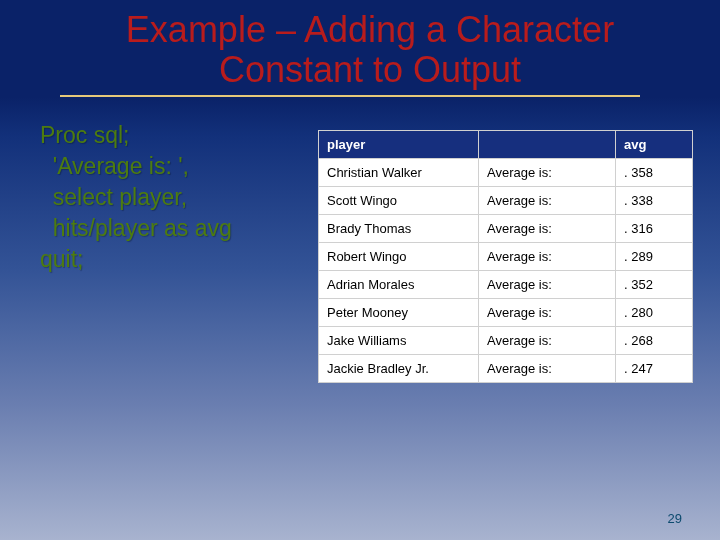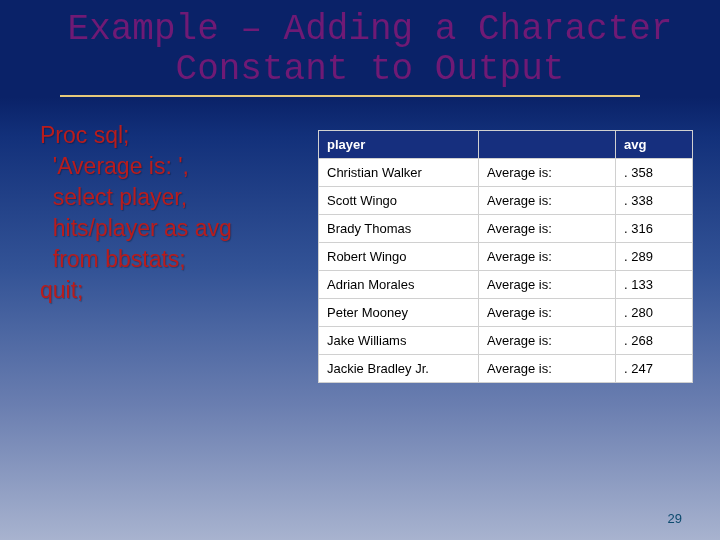--- a/index.html
+++ b/index.html
@@ -23,24 +23,24 @@
   }
   .slide {
     width: 720px;
     height: 540px;
     position: relative;
   }
   .title-wrap {
     padding: 10px 40px 0 60px;
   }
   .title {
-    font-family: Liberation Mono, monospace;
+    font-family: Liberation Sans, sans-serif;
     font-size: 36px;
     line-height: 1.12;
-    color: #701a75;
+    color: #b91c1c;
     text-align: center;
     margin: 0;
     font-weight: 400;
   }
   .title-underline {
     margin-top: 4px;
     height: 2px;
     background: #e6c97a;
     width: 580px;
     margin-left: 0;
@@ -55,21 +55,21 @@
   .code-col {
     position: absolute;
     left: 0;
     top: 0;
     width: 270px;
   }
   .code-line {
     font-family: Tahoma, Verdana, sans-serif;
     font-size: 23px;
     line-height: 1.35;
-    color: #b91c1c;
+    color: #4d7c0f;
     white-space: pre;
     text-shadow: 1px 1px 1px rgba(0,0,0,0.25);
   }
   .table-col {
     position: absolute;
     left: 278px;
     top: 10px;
     width: 375px;
   }
   table.data {
@@ -126,21 +126,20 @@
     <div class="title-underline"></div>
   </div>
 
   <div class="content">
 
     <div class="code-col">
       <div class="code-line">Proc sql;</div>
       <div class="code-line">  'Average is: ',</div>
       <div class="code-line">  select player,</div>
       <div class="code-line">  hits/player as avg</div>
-      <div class="code-line">  from bbstats;</div>
       <div class="code-line">quit;</div>
     </div>
 
     <div class="table-col">
       <table class="data">
         <thead>
           <tr>
             <th>player</th>
             <th class="blank"></th>
             <th class="avg">avg</th>
@@ -163,21 +162,21 @@
             <td class="numcol">. 316</td>
           </tr>
           <tr>
             <td>Robert Wingo</td>
             <td class="labcol">Average is:</td>
             <td class="numcol">. 289</td>
           </tr>
           <tr>
             <td>Adrian Morales</td>
             <td class="labcol">Average is:</td>
-            <td class="numcol">. 133</td>
+            <td class="numcol">. 352</td>
           </tr>
           <tr>
             <td>Peter Mooney</td>
             <td class="labcol">Average is:</td>
             <td class="numcol">. 280</td>
           </tr>
           <tr>
             <td>Jake Williams</td>
             <td class="labcol">Average is:</td>
             <td class="numcol">. 268</td>

